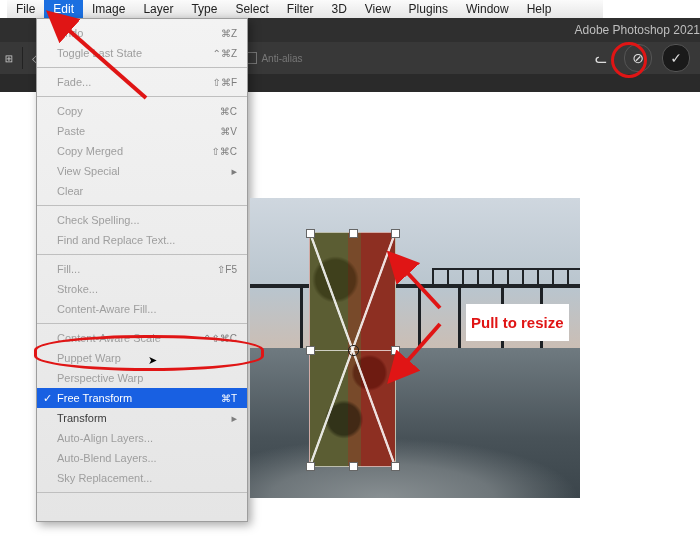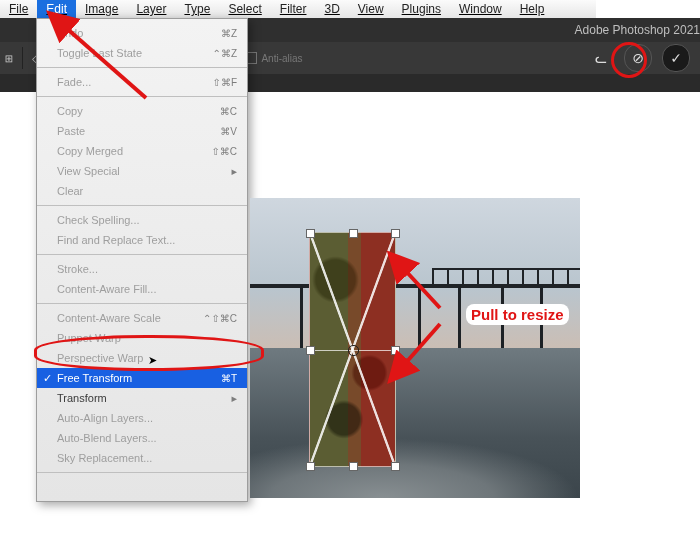--- a/index.html
+++ b/index.html
@@ -1,17 +1,17 @@
 <!DOCTYPE html>
 <html><head>
 <meta charset="utf-8">
 <style>
   html,body{margin:0;padding:0;width:700px;height:560px;font-family:-apple-system,Helvetica,Arial,sans-serif;background:#fff;overflow:hidden;}
   
-  .menubar{position:absolute;left:0;top:0;width:596px;height:18px;background:linear-gradient(#fbfbfb,#e6e6e6);border-bottom:1px solid #bfbfbf;font-size:12px;display:flex;align-items:center;text-decoration:underline;}
+  .menubar{position:absolute;left:7px;top:0;width:596px;height:18px;background:linear-gradient(#fbfbfb,#e6e6e6);border-bottom:1px solid #bfbfbf;font-size:12px;display:flex;align-items:center;}
   .menubar .m{padding:0 9px;height:18px;line-height:18px;color:#222;}
   .menubar .m.sel{background:#1b6fe0;color:#fff;}
   
   .titlebar{position:absolute;left:0;top:18px;width:700px;height:24px;background:#2f2f2f;color:#bfbfbf;font-size:12px;display:flex;align-items:center;justify-content:flex-end;}
   
   .optbar{position:absolute;left:0;top:42px;width:700px;height:32px;background:#383838;color:#c8c8c8;font-size:10px;display:flex;align-items:center;}
   .optbar .tic{width:18px;display:flex;justify-content:center;}
   .optbar .sep{width:1px;height:22px;background:#222;margin:0 4px;}
   .optbar .lbl{margin-right:2px;color:#bbb;}
   .optbar .val{background:#2b2b2b;padding:2px 6px;border-radius:3px;margin-right:6px;color:#ddd;}
@@ -50,21 +50,21 @@
   .obj::before{background:radial-gradient(circle at 30% 20%,#7c7a3a 0 10%,transparent 12%),radial-gradient(circle at 70% 60%,#a24328 0 10%,transparent 12%),radial-gradient(circle at 40% 80%,#3e3f24 0 8%,transparent 10%);mix-blend-mode:multiply;opacity:.6;}
   .obj .x{position:absolute;inset:0;}
   .obj .x::before,.obj .x::after{content:"";position:absolute;left:0;right:0;top:0;bottom:0;background:linear-gradient(to bottom right,transparent 49%,rgba(255,255,255,.85) 49.5%,rgba(255,255,255,.85) 50.5%,transparent 51%);}
   .obj .x::after{background:linear-gradient(to bottom left,transparent 49%,rgba(255,255,255,.85) 49.5%,rgba(255,255,255,.85) 50.5%,transparent 51%);}
   .obj .midh{position:absolute;left:0;right:0;top:50%;height:1px;background:rgba(255,255,255,.7);}
   .handle{position:absolute;width:7px;height:7px;background:#fff;border:1px solid #666;margin:-4px 0 0 -4px;}
   .ref{position:absolute;width:9px;height:9px;border:1px solid #222;border-radius:5px;background:transparent;margin:-5px 0 0 -5px;}
   
   .arrow{position:absolute;pointer-events:none;}
   .arrow svg{overflow:visible;}
-  .annot{position:absolute;background:#fff;color:#e01515;font-size:15px;font-weight:600;padding:2px 5px;border-radius:8px;}
+  .annot{position:absolute;background:#fff;color:#e01515;font-size:15px;font-weight:600;padding:10px 5px;}
   .ring{position:absolute;border:3px solid #e01515;border-radius:50%;}
   .oval{position:absolute;border:3px solid #e01515;border-radius:50%/50%;}
   .cursor{position:absolute;font-size:11px;color:#000;pointer-events:none;}
 </style>
 </head>
 <body>
 
 <div class="menubar" id="menubar">
     <div class="m">File</div>
     <div class="m sel">Edit</div>
@@ -147,20 +147,24 @@
     <div class="sec">
       <div class="row dis">
         <span>Check Spelling...</span>
       </div>
       <div class="row dis">
         <span>Find and Replace Text...</span>
       </div>
     </div>
     <div class="sec">
       <div class="row dis">
+        <span>Fill...</span>
+        <span class="sc">⇧F5</span>
+      </div>
+      <div class="row dis">
         <span>Stroke...</span>
       </div>
       <div class="row dis">
         <span>Content-Aware Fill...</span>
       </div>
     </div>
     <div class="sec">
       <div class="row dis">
         <span>Content-Aware Scale</span>
         <span class="sc">⌃⇧⌘C</span>

